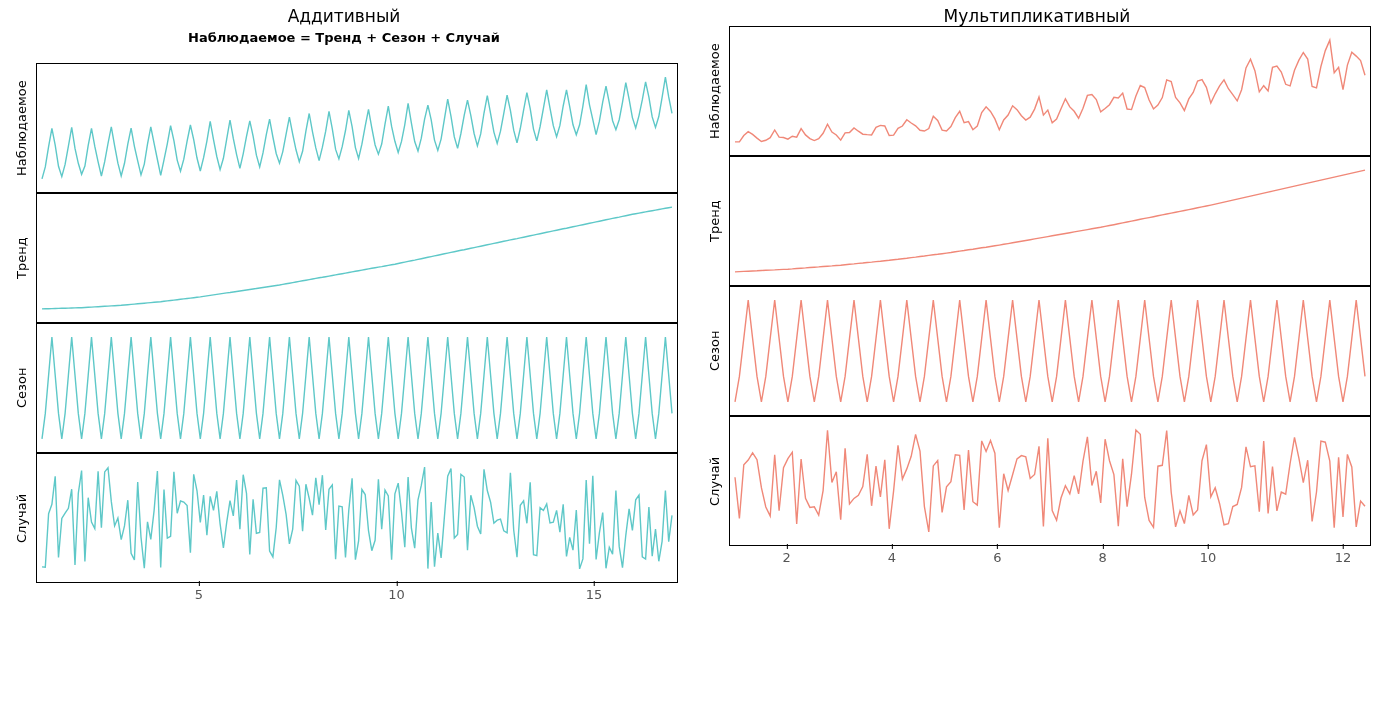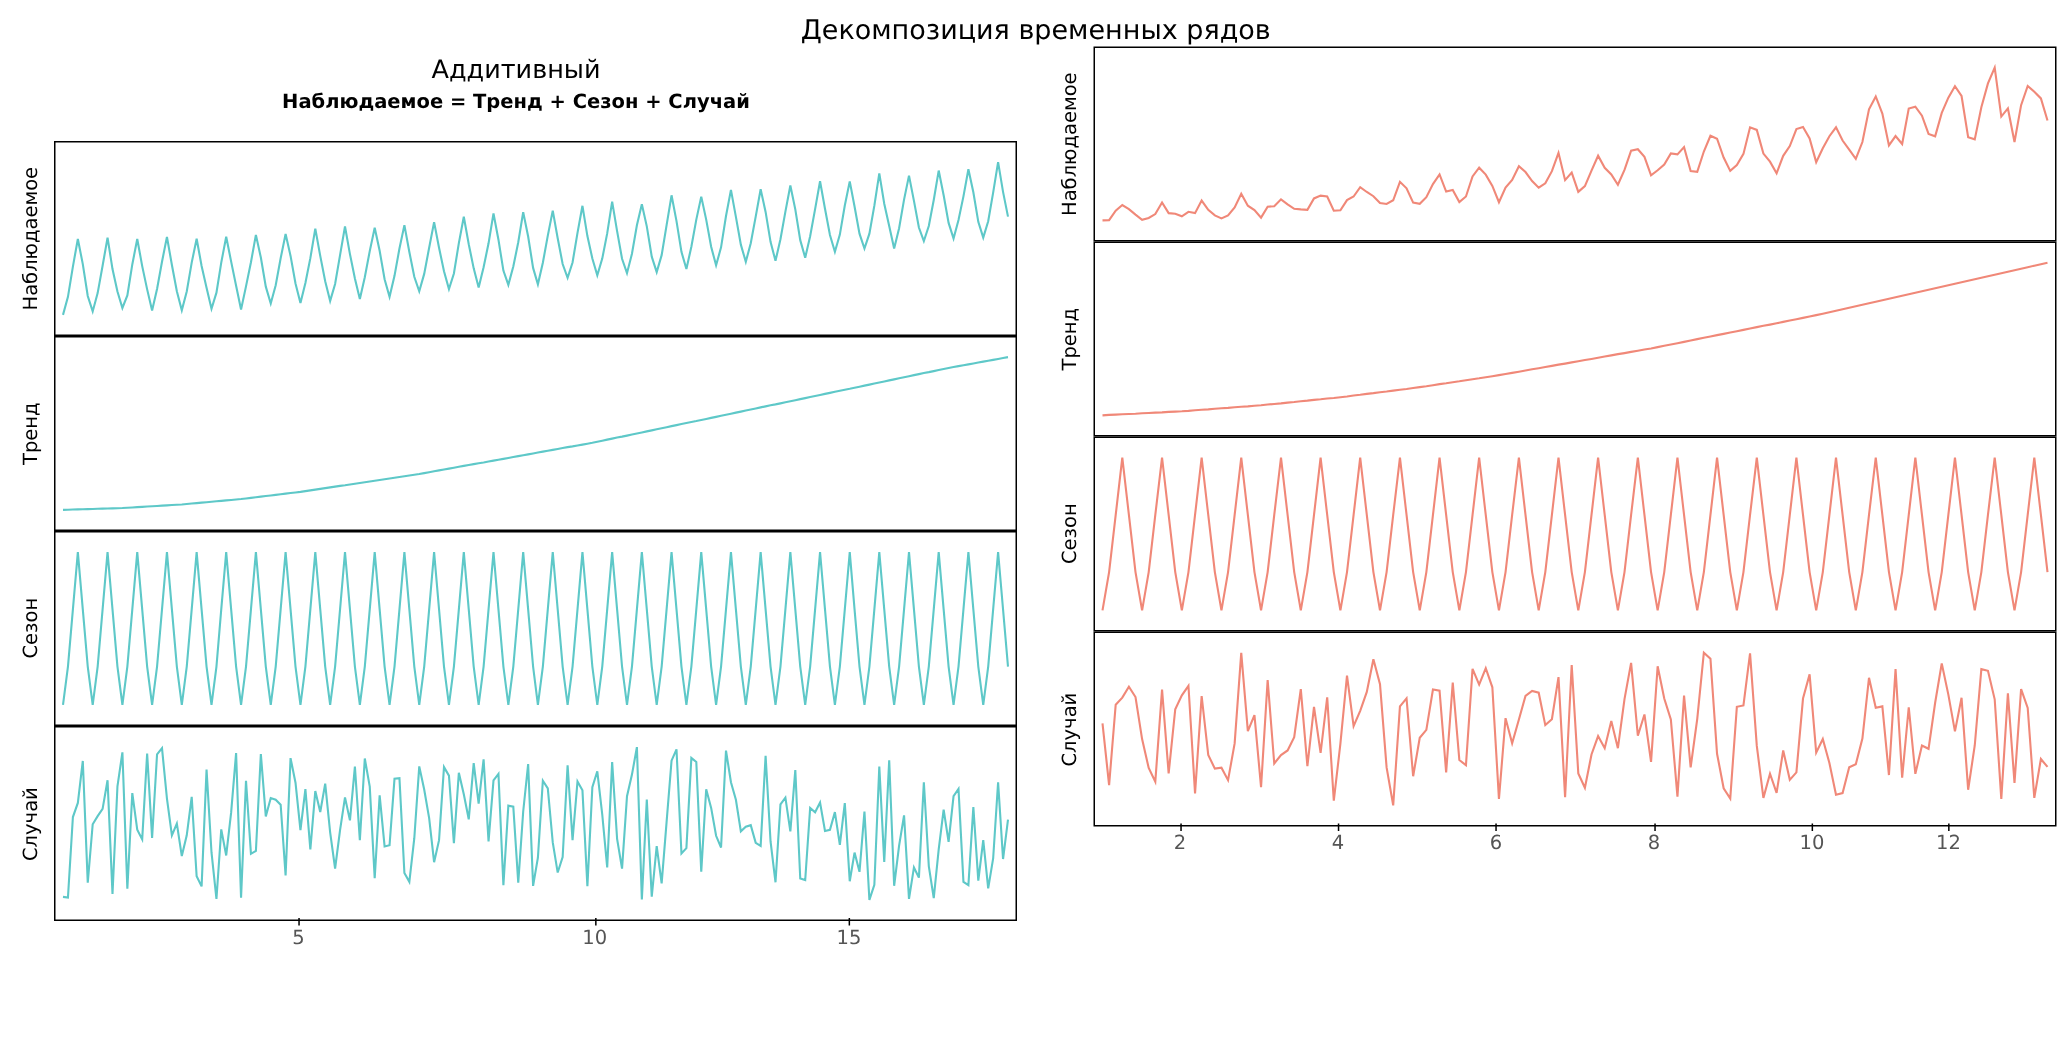--- a/index.html
+++ b/index.html
@@ -101,21 +101,20 @@
     fill: none;
     stroke-width: 1.4;
   }
   .c-blue polyline { stroke: #5ec8c8; }
   .c-red  polyline { stroke: #f08878; }
 </style>
 </head>
 <body>
 
 <div class="page">
-  <div class="main-title">Декомпозиция временных рядов</div>
 
   <div class="columns">
 
     <div class="col c-blue">
       <div class="col-title">Аддитивный</div>
       <div class="col-subtitle">Наблюдаемое = Тренд + Сезон + Случай</div>
       <div class="panels">
         <div class="panel">
           <div class="ylabel">Наблюдаемое</div>
           <div class="plot-wrap">
@@ -145,25 +144,26 @@
           <div class="plot-wrap">
               <svg viewBox="0 0 640 128">
                 <polyline points="5.0,112.9 8.3,113.3 11.6,59.7 14.9,50.3 18.2,22.3 21.5,103.5 24.8,64.5 28.1,59.1 31.4,54.3 34.7,35.2 38.0,110.9 41.3,39.2 44.6,16.6 47.9,107.5 51.2,43.7 54.5,68.1 57.8,74.6 61.1,17.3 64.4,73.6 67.7,17.9 71.0,13.8 74.3,47.4 77.6,71.9 80.9,64.1 84.2,85.7 87.5,71.9 90.8,46.2 94.1,99.2 97.4,105.9 100.7,28.1 104.0,83.3 107.3,114.3 110.5,67.9 113.8,85.3 117.1,56.6 120.4,17.0 123.7,113.4 127.0,35.6 130.3,84.2 133.6,82.3 136.9,17.7 140.2,59.3 143.5,47.0 146.8,48.1 150.1,51.5 153.4,98.6 156.7,20.4 160.0,36.8 163.3,68.4 166.6,41.1 169.9,81.2 173.2,42.4 176.5,56.3 179.8,37.4 183.1,69.9 186.4,94.0 189.7,68.4 193.0,46.6 196.3,61.9 199.6,26.1 202.9,75.1 206.2,20.7 209.5,39.4 212.8,100.4 216.1,45.2 219.4,79.3 222.7,78.5 226.0,34.2 229.3,33.8 232.6,97.0 235.9,102.9 239.2,73.8 242.5,25.9 245.8,41.3 249.1,60.4 252.4,89.8 255.7,75.1 259.0,26.4 262.3,32.1 265.6,77.1 268.9,30.2 272.2,44.5 275.5,61.2 278.8,23.8 282.1,50.7 285.4,21.2 288.7,75.9 292.0,35.2 295.3,30.9 298.6,105.2 301.9,52.1 305.2,52.8 308.5,103.5 311.8,56.0 315.1,24.4 318.4,105.6 321.6,86.8 324.9,35.5 328.2,40.6 331.5,76.6 334.8,96.7 338.1,86.3 341.4,25.2 344.7,75.1 348.0,36.0 351.3,41.9 354.6,105.8 357.9,39.8 361.2,29.2 364.5,58.0 367.8,93.3 371.1,23.0 374.4,74.2 377.7,94.1 381.0,45.8 384.3,31.4 387.6,13.1 390.9,114.6 394.2,48.0 397.5,112.8 400.8,79.1 404.1,103.9 407.4,62.9 410.7,22.1 414.0,14.6 417.3,84.0 420.6,80.4 423.9,20.3 427.2,23.0 430.5,96.2 433.8,41.2 437.1,53.6 440.4,72.2 443.7,80.0 447.0,15.4 450.3,36.5 453.6,48.2 456.9,69.2 460.2,66.2 463.5,65.1 466.8,76.9 470.1,78.9 473.4,18.9 476.7,76.0 480.0,103.2 483.3,51.3 486.6,46.8 489.9,69.3 493.2,28.4 496.5,100.7 499.8,101.7 503.1,53.6 506.4,56.5 509.7,50.0 513.0,69.0 516.3,68.2 519.6,56.4 522.9,78.2 526.2,50.4 529.5,102.5 532.7,83.4 536.0,96.2 539.3,56.0 542.6,114.9 545.9,104.9 549.2,26.0 552.5,89.6 555.8,21.8 559.1,105.5 562.4,78.8 565.7,58.6 569.0,114.3 572.3,93.3 575.6,100.1 578.9,36.5 582.2,92.4 585.5,113.7 588.8,81.3 592.1,54.8 595.4,76.3 598.7,45.8 602.0,41.0 605.3,102.9 608.6,105.1 611.9,53.0 615.2,102.1 618.5,75.1 621.8,107.3 625.1,87.3 628.4,36.5 631.7,87.7 635.0,61.4"></polyline>
               </svg>
             </div>
         </div>
       </div>
       <div class="xaxis">
           <div class="xtick" style="left: 163px;">5</div>
           <div class="xtick" style="left: 360.5px;">10</div>
-          <div class="xtick" style="left: 530px;">15</div>
+          <div class="xtick" style="left: 558px;">15</div>
         </div>
     </div>
 
     <div class="col c-red">
+      <div class="col-title">Мультипликативный</div>
       <div class="panels">
         <div class="panel">
           <div class="ylabel">Наблюдаемое</div>
           <div class="plot-wrap">
               <svg viewBox="0 0 640 128">
                 <polyline points="5.0,114.9 9.4,114.8 13.8,108.5 18.2,104.7 22.6,107.4 27.0,111.1 31.4,114.5 35.8,113.3 40.2,110.7 44.7,103.0 49.1,110.1 53.5,110.5 57.9,112.2 62.3,109.2 66.7,110.1 71.1,101.7 75.5,107.9 79.9,111.6 84.3,113.6 88.7,111.6 93.1,106.3 97.5,97.2 101.9,105.1 106.3,108.0 110.7,113.1 115.1,105.8 119.5,105.5 124.0,100.9 128.4,104.2 132.8,107.2 137.2,107.6 141.6,107.9 146.0,100.3 150.4,98.4 154.8,99.0 159.2,108.5 163.6,108.2 168.0,101.4 172.4,99.0 176.8,92.8 181.2,96.0 185.6,98.8 190.0,103.3 194.4,104.0 198.8,101.5 203.3,89.2 207.7,93.5 212.1,103.1 216.5,103.9 220.9,99.5 225.3,90.7 229.7,84.3 234.1,95.7 238.5,94.6 242.9,102.7 247.3,99.0 251.7,85.6 256.1,79.8 260.5,84.4 264.9,91.9 269.3,102.8 273.7,93.0 278.1,88.0 282.6,78.8 287.0,82.7 291.4,88.7 295.8,93.1 300.2,90.2 304.6,82.1 309.0,69.9 313.4,88.1 317.8,83.1 322.2,95.9 326.6,92.1 331.0,81.7 335.4,71.8 339.8,79.9 344.2,84.3 348.6,91.2 353.0,81.3 357.4,68.4 361.9,67.5 366.3,72.6 370.7,84.9 375.1,81.5 379.5,77.7 383.9,70.3 388.3,70.9 392.7,66.1 397.1,82.0 401.5,82.6 405.9,69.0 410.3,58.5 414.7,60.5 419.1,73.0 423.5,81.9 427.9,78.0 432.3,70.6 436.7,52.9 441.2,54.6 445.6,70.4 450.0,75.8 454.4,83.5 458.8,71.9 463.2,65.4 467.6,54.0 472.0,52.6 476.4,60.3 480.8,76.1 485.2,66.8 489.6,58.8 494.0,52.9 498.4,61.7 502.8,67.7 507.2,73.9 511.6,62.7 516.0,40.9 520.5,32.3 524.9,43.7 529.3,64.9 533.7,58.7 538.1,64.0 542.5,40.4 546.9,39.1 551.3,45.1 555.7,57.3 560.1,58.9 564.5,43.3 568.9,33.1 573.3,25.5 577.7,32.0 582.1,59.5 586.5,60.9 590.9,39.5 595.3,23.6 599.8,13.1 604.2,45.7 608.6,40.3 613.0,62.7 617.4,38.1 621.8,25.3 626.2,29.1 630.6,33.6 635.0,48.3"></polyline>
               </svg>
             </div>
         </div>
         <div class="panel">
@@ -190,17 +190,17 @@
               </svg>
             </div>
         </div>
       </div>
       <div class="xaxis">
           <div class="xtick" style="left: 57.6667px;">2</div>
           <div class="xtick" style="left: 163px;">4</div>
           <div class="xtick" style="left: 268.333px;">6</div>
           <div class="xtick" style="left: 373.667px;">8</div>
           <div class="xtick" style="left: 479px;">10</div>
-          <div class="xtick" style="left: 570px;">12</div>
+          <div class="xtick" style="left: 614px;">12</div>
         </div>
     </div>
   </div>
 </div>
 
 </body></html>

